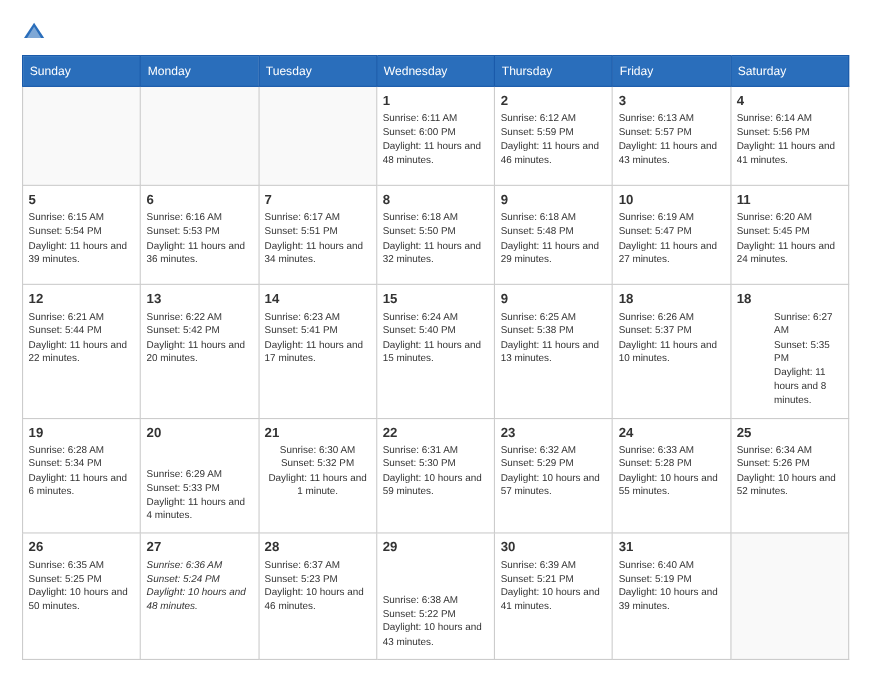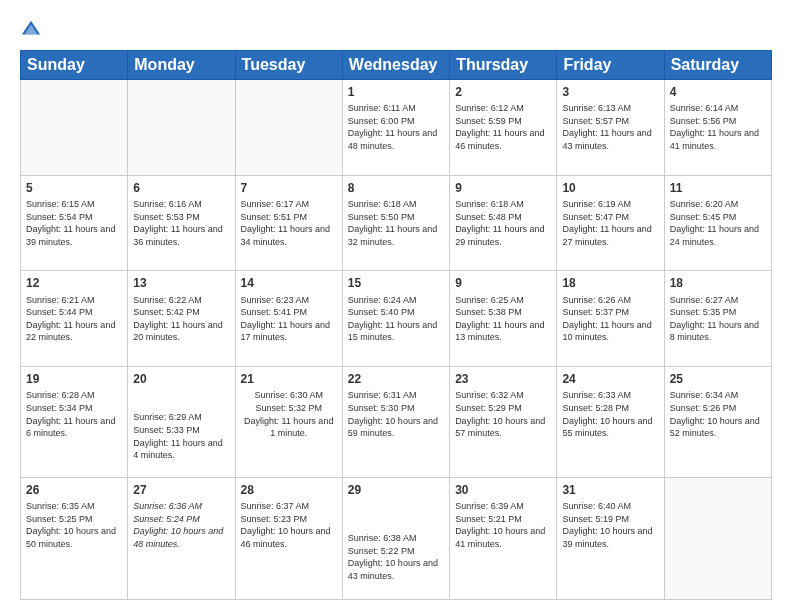--- a/index.html
+++ b/index.html
@@ -59,22 +59,22 @@
     .calendar {
       flex: 1;
       border: 1px solid #ccc;
       border-collapse: collapse;
       width: 100%;
       table-layout: fixed;
     }
     .calendar th {
       background-color: #2a6ebb;
       color: #fff;
-      font-size: 16px;
-      font-weight: bold;
+      font-size: 11px;
+      font-weight: normal;
       padding: 5px 6px;
       text-align: left;
       border: 1px solid #1a5aaa;
       height: 28px;
     }
     .calendar td {
       border: 1px solid #ccc;
       vertical-align: top;
       padding: 4px 5px;
       font-size: 9.5px;
@@ -236,21 +236,21 @@
 Daylight: 11 hours and 13 minutes.</div>
           </td>
           <td>
             <div class="day-number">18</div>
             <div class="day-info" style="white-space: pre-line;">Sunrise: 6:26 AM
 Sunset: 5:37 PM
 Daylight: 11 hours and 10 minutes.</div>
           </td>
           <td>
             <div class="day-number">18</div>
-            <div class="day-info" style="white-space: pre-line;">Sunrise: 6:27 AM
+            <div class="day-info" style="white-space: pre-line; margin-left: 34px;">Sunrise: 6:27 AM
 Sunset: 5:35 PM
 Daylight: 11 hours and 8 minutes.</div>
           </td>
         </tr>
         <tr>
           <td>
             <div class="day-number">19</div>
             <div class="day-info" style="white-space: pre-line;">Sunrise: 6:28 AM
 Sunset: 5:34 PM
 Daylight: 11 hours and 6 minutes.</div>

